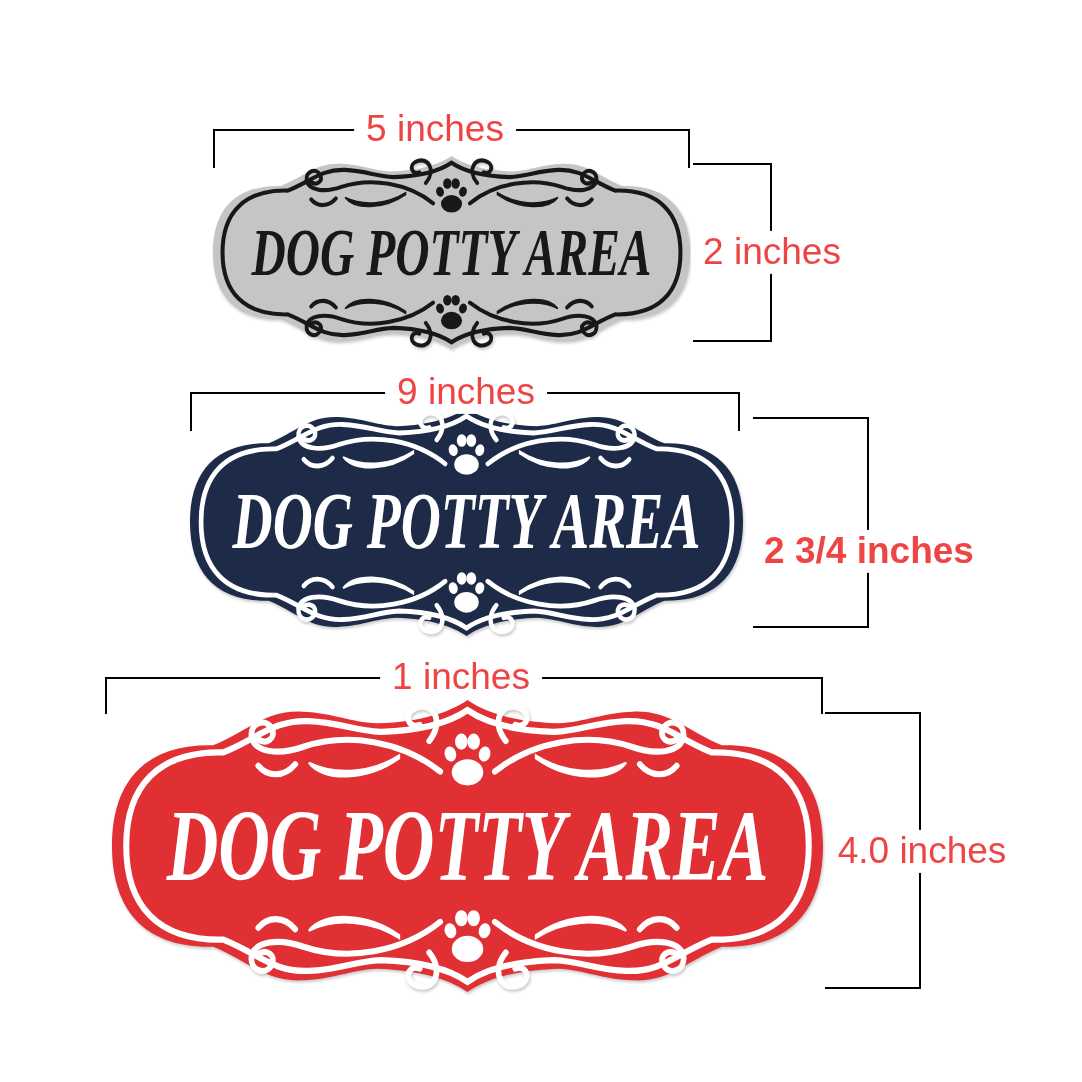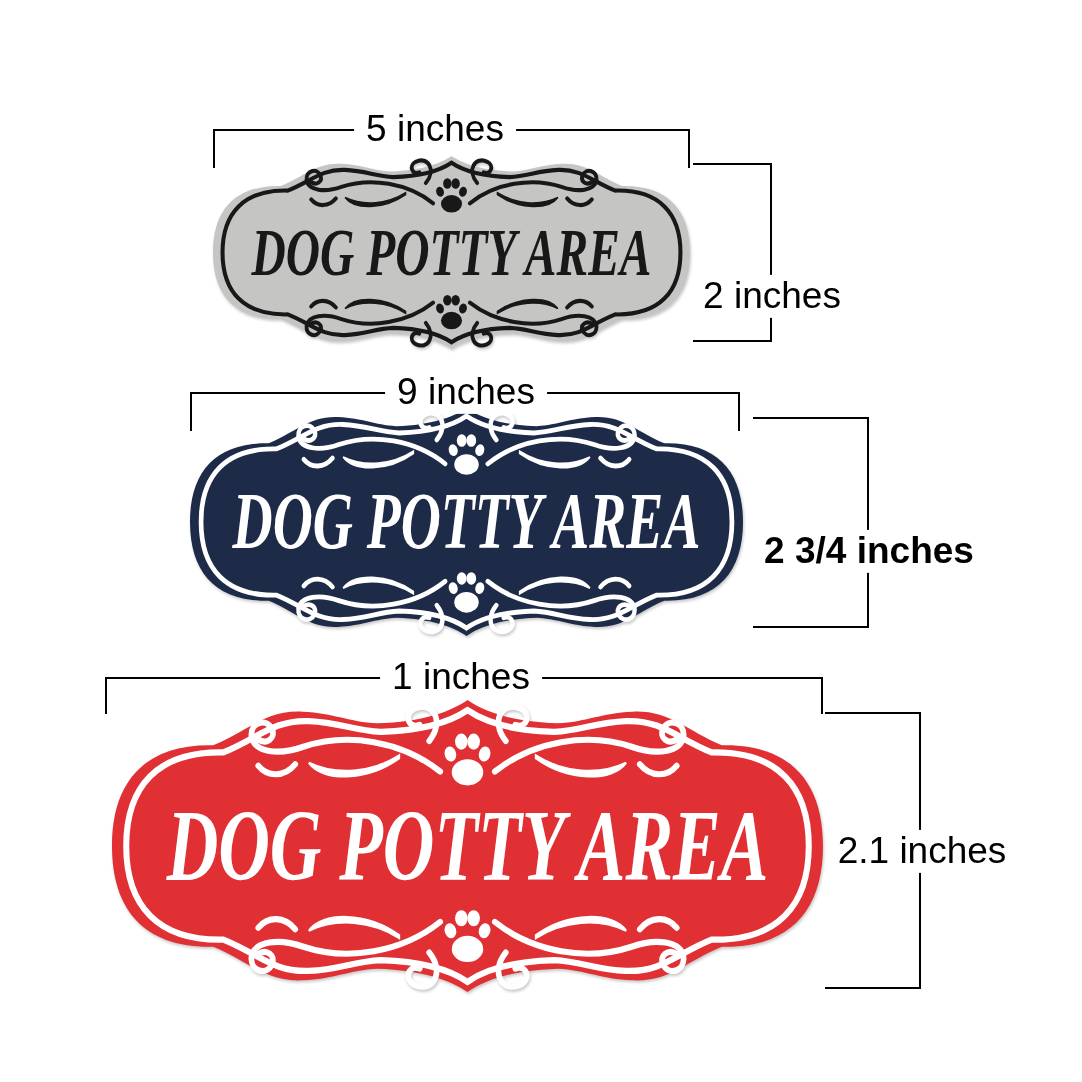--- a/index.html
+++ b/index.html
@@ -15,32 +15,32 @@
   .sign-large {left:112px;top:700px;width:711px;height:292px;}
   .sign text{
     font-family:"Liberation Serif","DejaVu Serif",serif;
     font-weight:bold;
   }
   
   .mline{position:absolute;background:#000000;}
   .mlabel{
     position:absolute;transform:translate(-50%,-52%);
     background:#ffffff;padding:0 12px;white-space:nowrap;
-    font-size:37px;line-height:1.15;color:#000000;
+    font-size:37px;line-height:1.15;color:#ef4444;
   }
   
   .s1-wline {left:213px;top:129px;width:477px;height:2px;}
   .s1-wtickl{left:213px;top:129px;width:2px;height:39px;}
   .s1-wtickr{left:688px;top:129px;width:2px;height:39px;}
   .s1-wlabel{left:435px;top:130px;}
   
   .s1-hline {left:770px;top:163px;width:2px;height:179px;}
   .s1-htickt{left:693px;top:163px;width:79px;height:2px;}
   .s1-htickb{left:693px;top:340px;width:79px;height:2px;}
-  .s1-hlabel{left:772px;top:253px;margin-top:44px;}
+  .s1-hlabel{left:772px;top:253px;}
   
   .s2-wline {left:190px;top:392px;width:550px;height:2px;}
   .s2-wtickl{left:190px;top:392px;width:2px;height:39px;}
   .s2-wtickr{left:738px;top:392px;width:2px;height:39px;}
   .s2-wlabel{left:466px;top:393px;}
   
   .s2-hline {left:867px;top:417px;width:2px;height:211px;}
   .s2-htickt{left:753px;top:417px;width:116px;height:2px;}
   .s2-htickb{left:753px;top:626px;width:116px;height:2px;}
   .s2-hlabel{left:869px;top:552px;font-weight:bold;}
@@ -171,15 +171,15 @@
     </svg>
   </div>
 
   <div class="mline s3-wline"></div>
   <div class="mline s3-wtickl"></div>
   <div class="mline s3-wtickr"></div>
   <div class="mlabel s3-wlabel">1 inches</div>
   <div class="mline s3-hline"></div>
   <div class="mline s3-htickt"></div>
   <div class="mline s3-htickb"></div>
-  <div class="mlabel s3-hlabel">2.1 inches</div>
+  <div class="mlabel s3-hlabel">4.0 inches</div>
 
 </div>
 
 </body></html>

